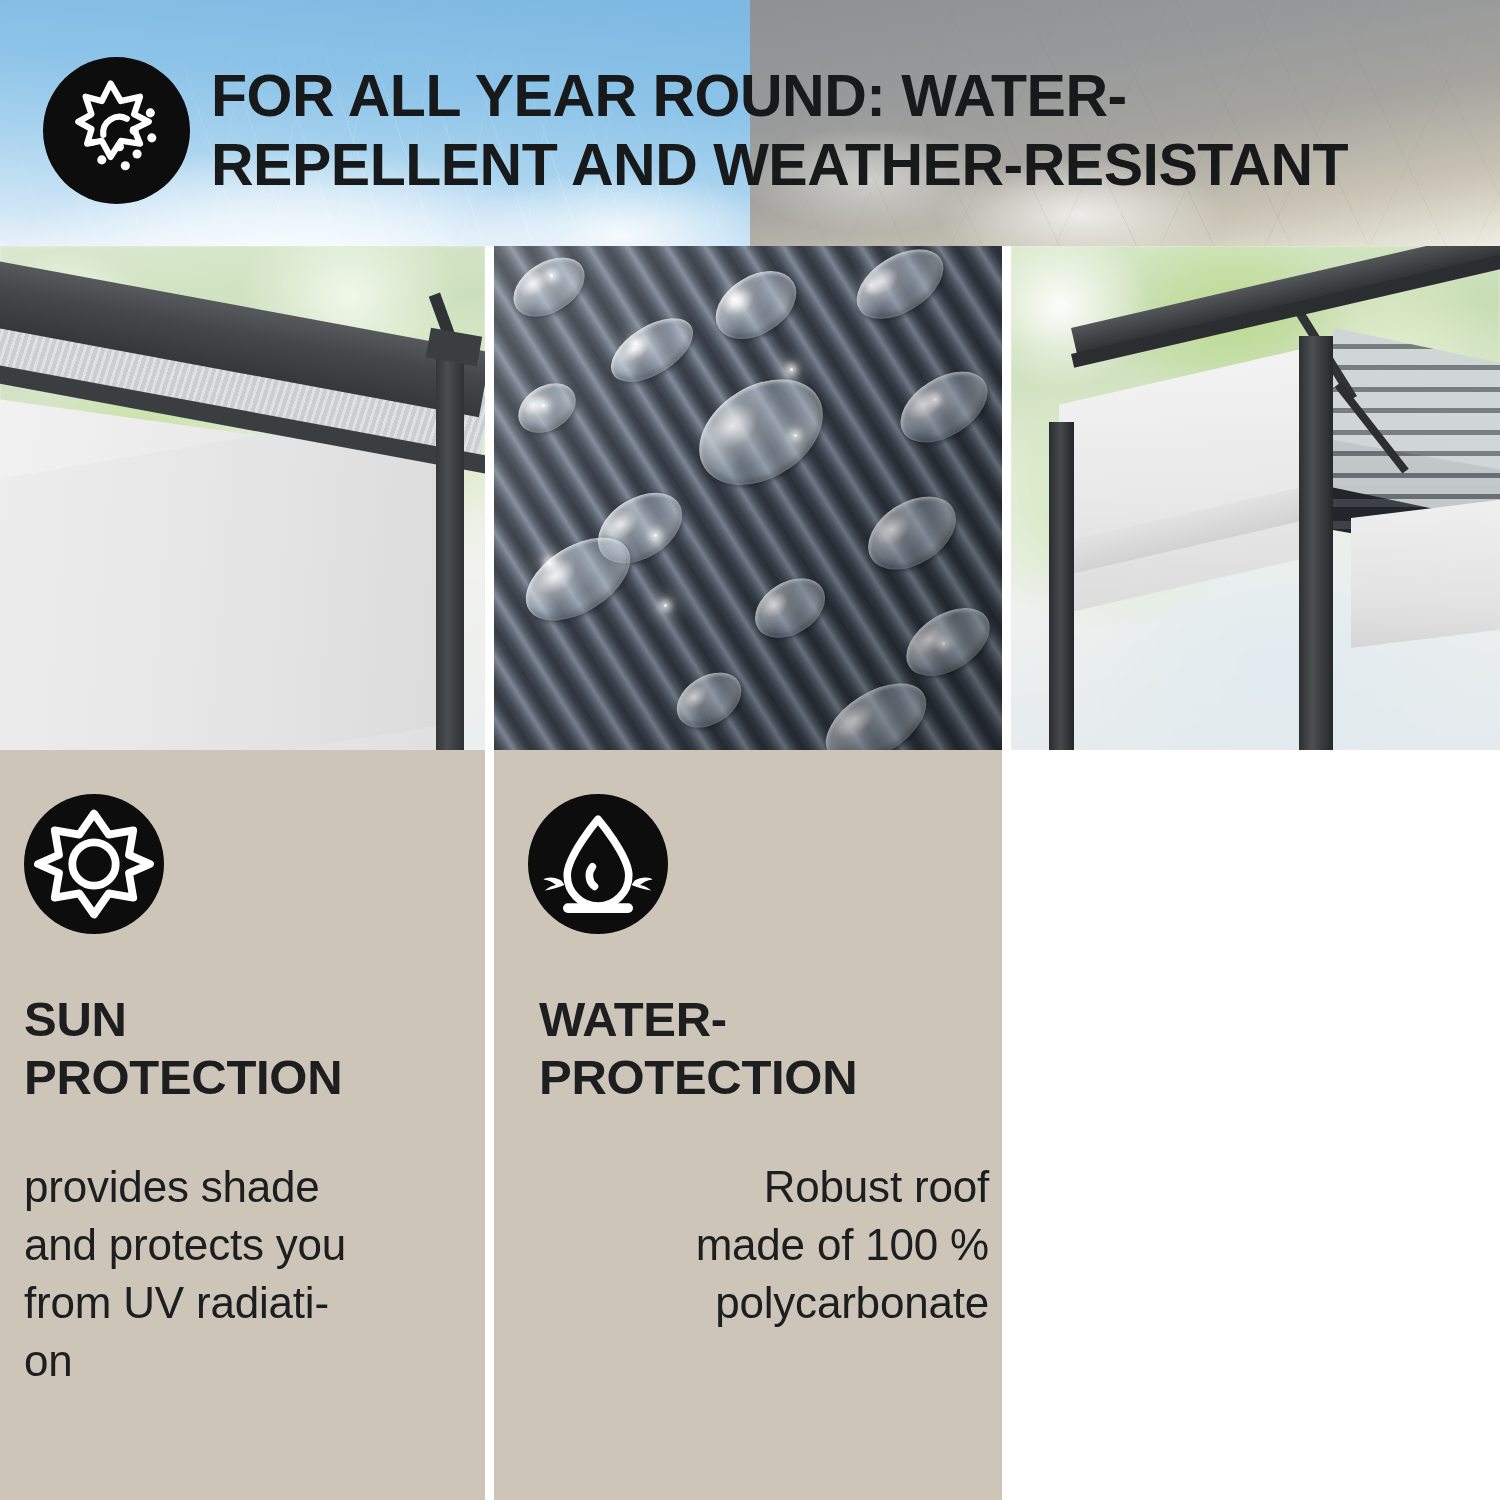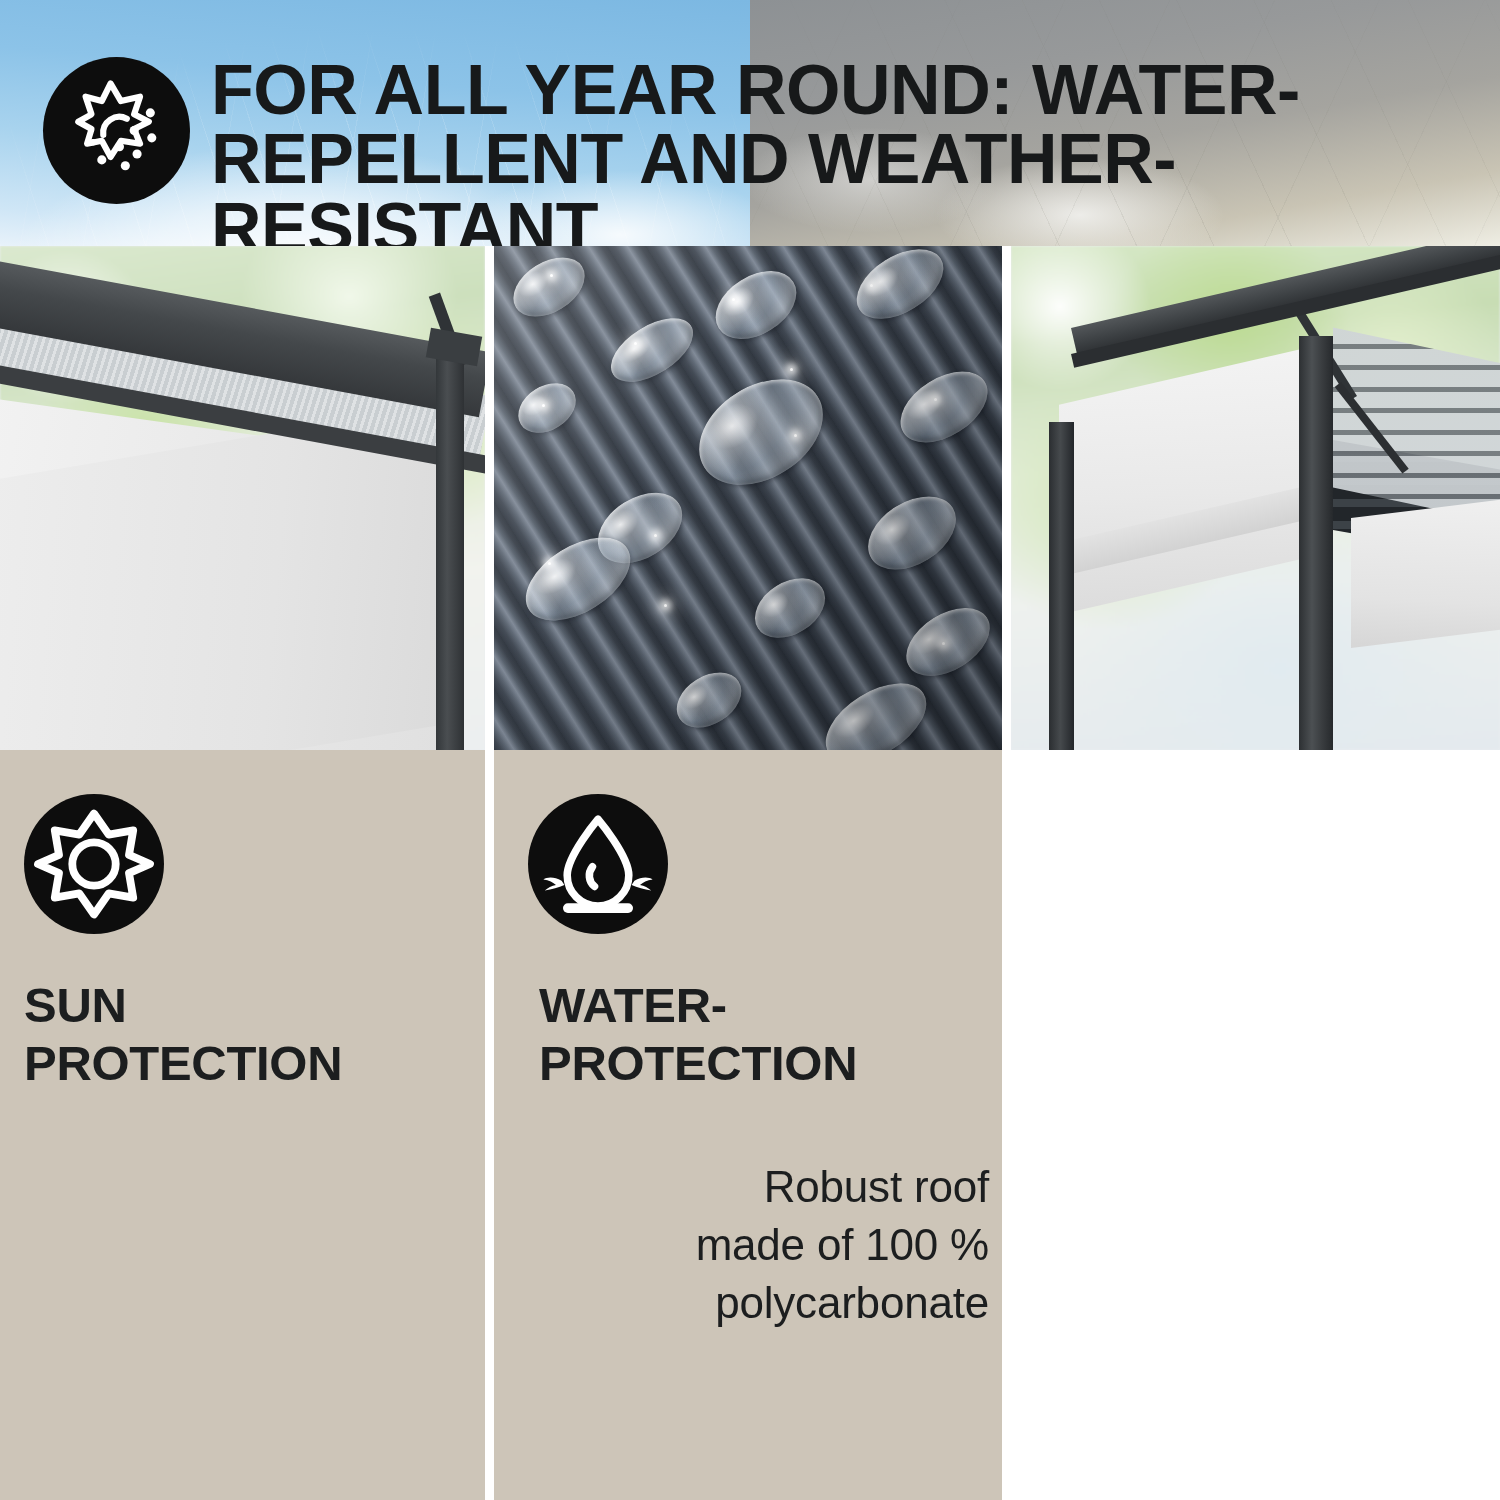--- a/index.html
+++ b/index.html
@@ -71,25 +71,25 @@
     position: absolute;
     left: 43px; top: 57px;
     width: 147px; height: 147px;
     border-radius: 50%;
     background: #0d0d0d;
   }
   .header-badge svg { display:block; width:147px; height:147px; }
 
   .header-title {
     position: absolute;
-    left: 211px; top: 56px;
+    left: 211px; top: 62px;
     width: 1270px;
     color: #17191a;
     font-family: "Liberation Sans", sans-serif;
-    font-size: 70px;
+    font-size: 59px;
     font-weight: bold;
     letter-spacing: -0.5px;
     line-height: 69px;
     white-space: pre-line;
   }
 
   
   .photos {
     position: absolute;
     left: 0; top: 246px;
@@ -317,21 +317,21 @@
     width: 140px; height: 140px;
     border-radius: 50%;
     background: #0d0d0d;
   }
   .feature-icon svg { display:block; width:140px; height:140px; }
   .col-2 .feature-icon { left: 34px; }
   .col-3 .feature-icon { left: 51px; }
 
   .feature-title {
     position: absolute;
-    left: 24px; top: 226px;
+    left: 24px; top: 240px;
     width: 430px;
     color: #1c1e1f;
     font-family: "Liberation Sans", sans-serif;
     font-size: 49px;
     font-weight: bold;
     line-height: 58px;
     letter-spacing: -0.3px;
     white-space: pre-line;
   }
   .col-2 .feature-title { left: 45px; width: 450px; }
@@ -461,20 +461,24 @@
       <div class="feature-icon">
         <svg viewBox="0 0 100 100" xmlns="http://www.w3.org/2000/svg">
           <g fill="none" stroke="#ffffff" stroke-width="5.6" stroke-linejoin="round" stroke-linecap="round">
             <path d="M50 14 L60.5 29 L78 26 L75 43.5 L90 50 L75 56.5 L78 74 L60.5 71 L50 86 L39.5 71 L22 74 L25 56.5 L10 50 L25 43.5 L22 26 L39.5 29 Z"></path>
             <circle cx="50" cy="50" r="15.5"></circle>
           </g>
         </svg>
       </div>
       <div class="feature-title">SUN
 PROTECTION</div>
+      <div class="feature-body">provides shade
+and protects you
+from UV radiati-
+on</div>
     </div>
 
     <div class="gutter" style="left:485px;"></div>
 
     <div class="col col-2">
       <div class="feature-icon">
         <svg viewBox="0 0 100 100" xmlns="http://www.w3.org/2000/svg">
           <g fill="none" stroke="#ffffff" stroke-width="5.4" stroke-linejoin="round" stroke-linecap="round">
             <path d="M50 18 C50 18 72 44 72 58 A22 22 0 0 1 28 58 C28 44 50 18 50 18 Z"></path>
             <path d="M46 52 a10 10 0 0 0 1.5 14"></path>

